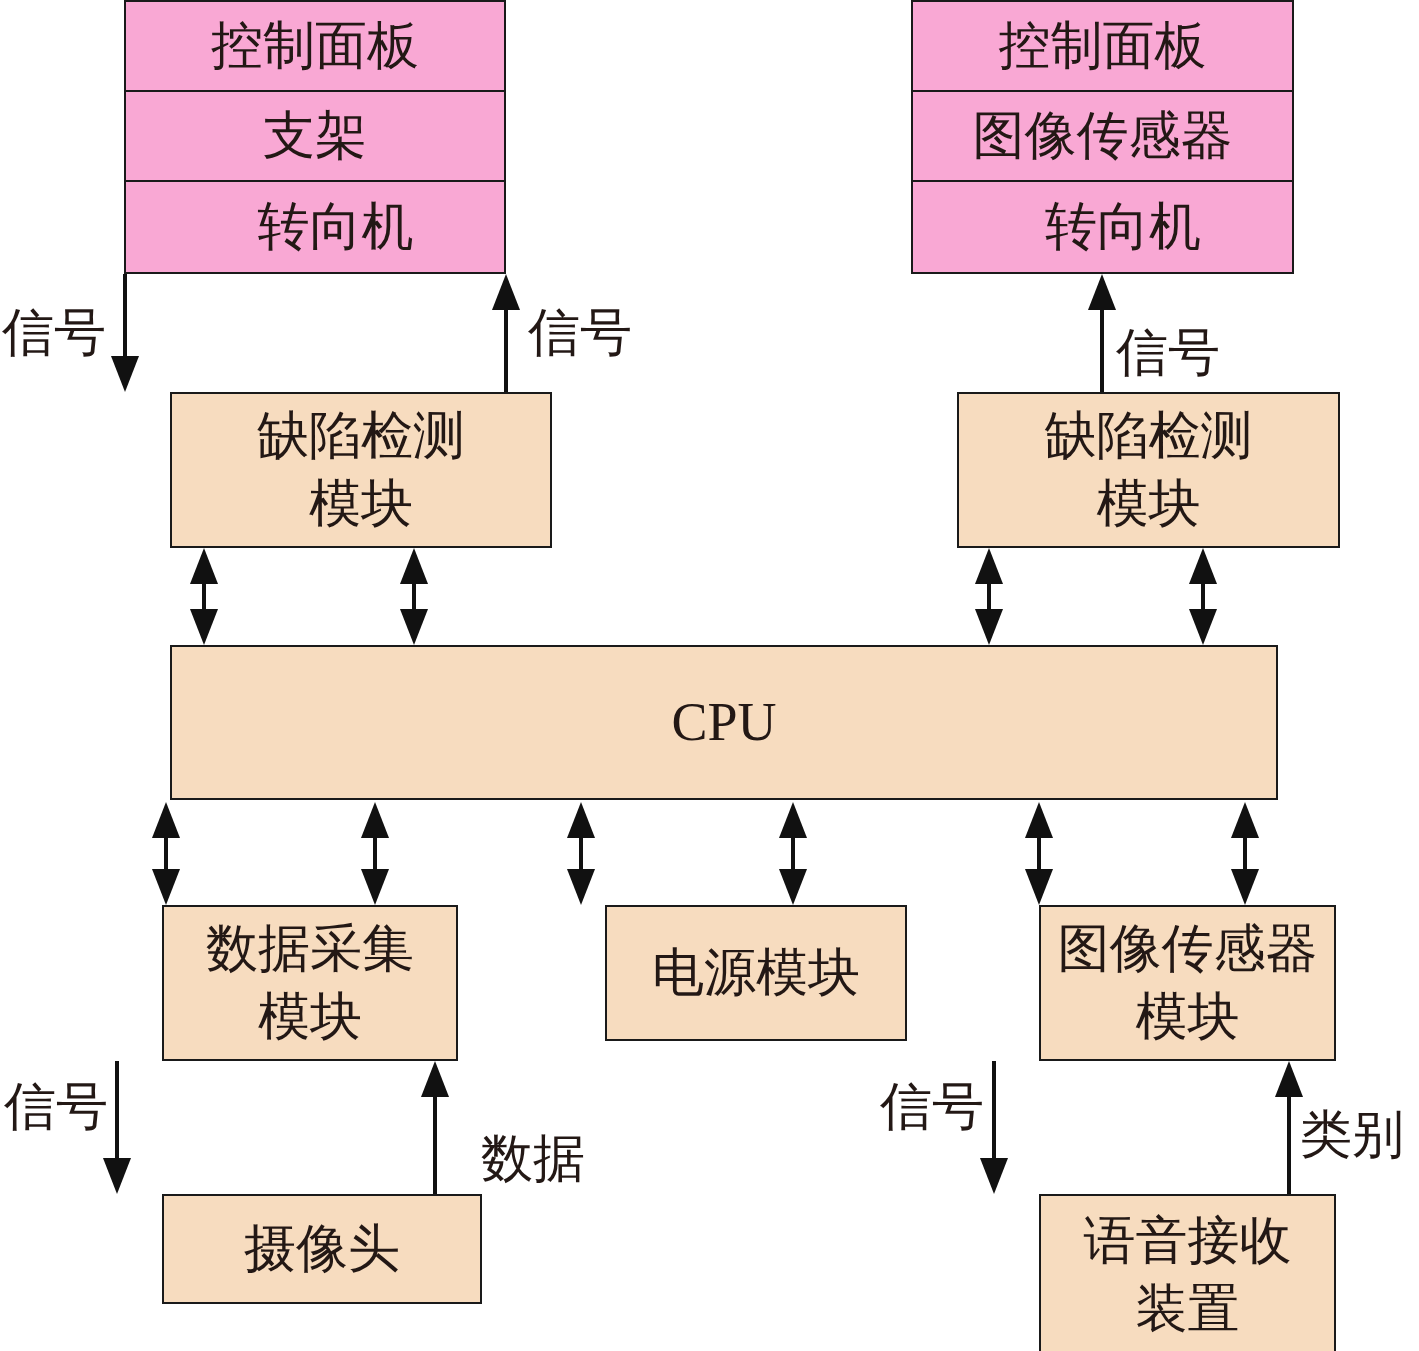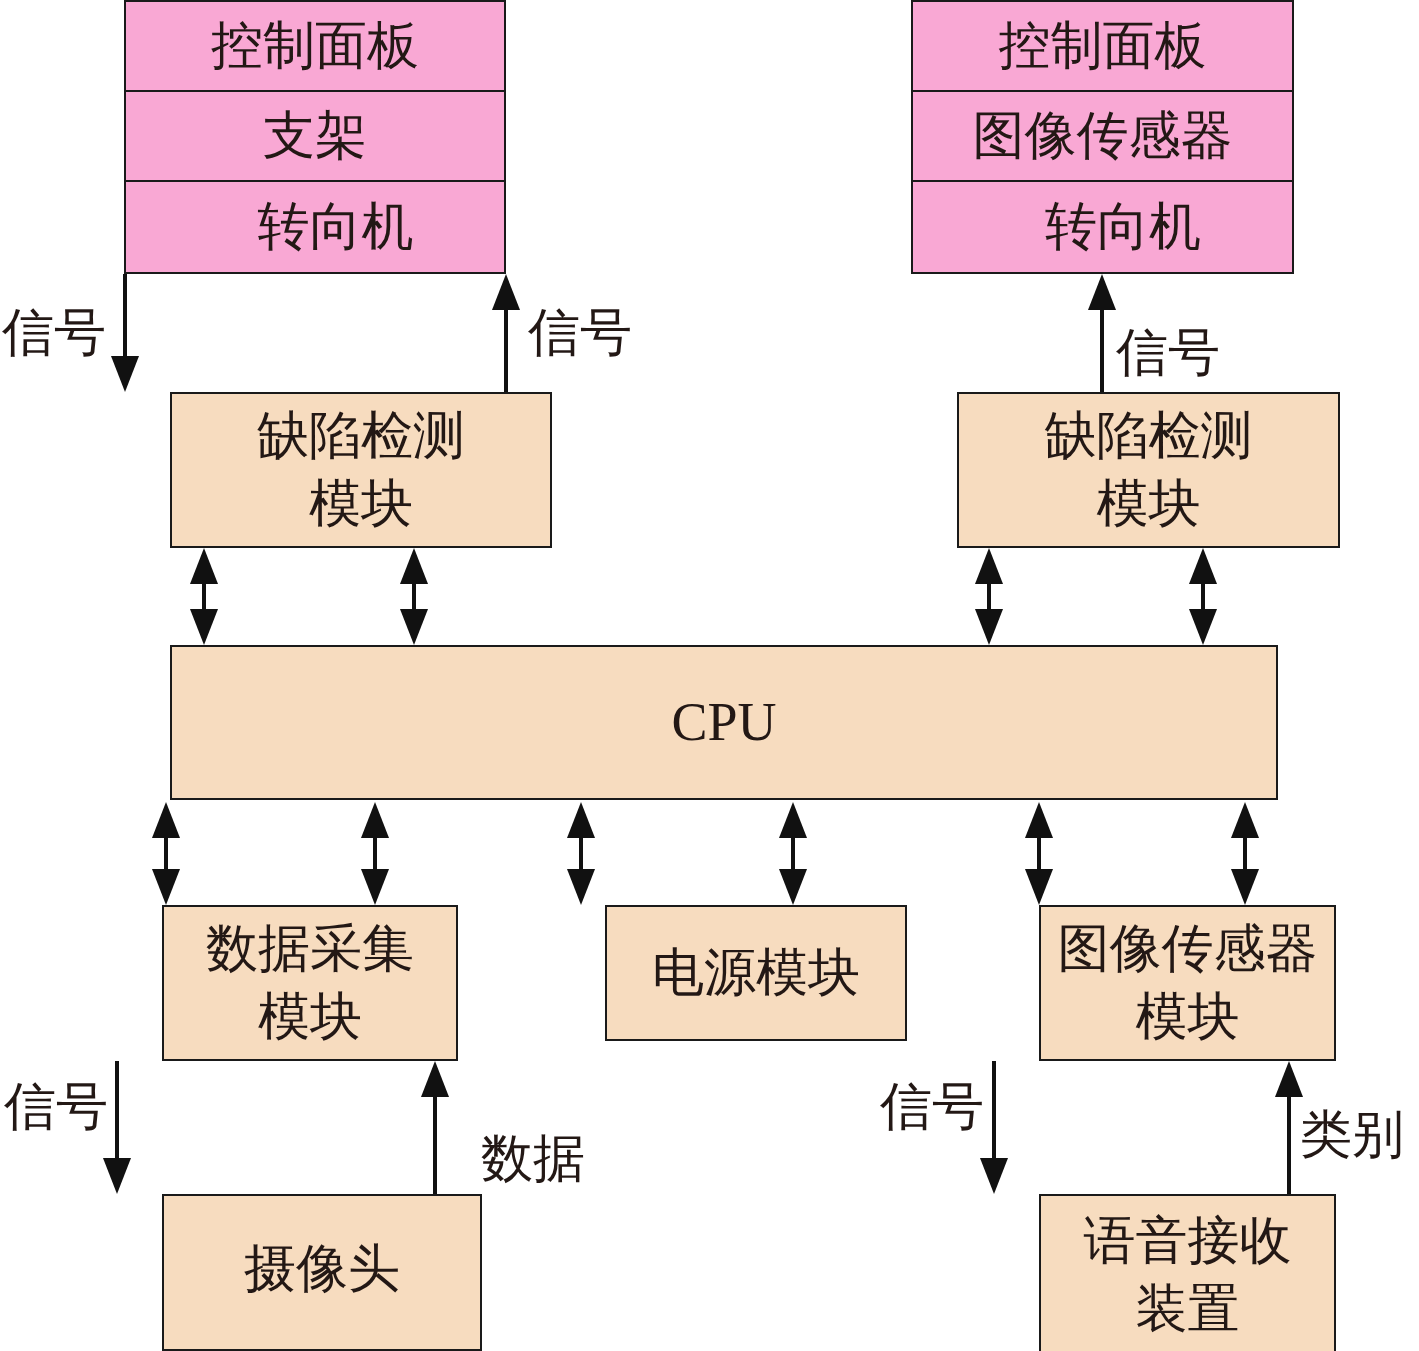--- a/index.html
+++ b/index.html
@@ -48,21 +48,21 @@
   <span>数据采集</span>
   <span>模块</span>
 </div>
 <div class="box" style="left:559px; top:905px; width:302px; height:136px;">
   <span>电源模块</span>
 </div>
 <div class="box" style="left:993px; top:905px; width:297px; height:156px;">
   <span>图像传感器</span>
   <span>模块</span>
 </div>
-<div class="box" style="left:116px; top:1194px; width:320px; height:157px;font-family:Liberation Mono, monospace;">
+<div class="box" style="left:116px; top:1194px; width:320px; height:110px;">
   <span>摄像头</span>
 </div>
 <div class="box" style="left:993px; top:1194px; width:297px; height:162px;">
   <span>语音接收</span>
   <span>装置</span>
 </div>
 
 <div class="lbl" style="left:2px; top:306px;">信号</div>
 <div class="lbl" style="left:528px; top:306px;">信号</div>
 <div class="lbl" style="left:1116px; top:326px;">信号</div>

